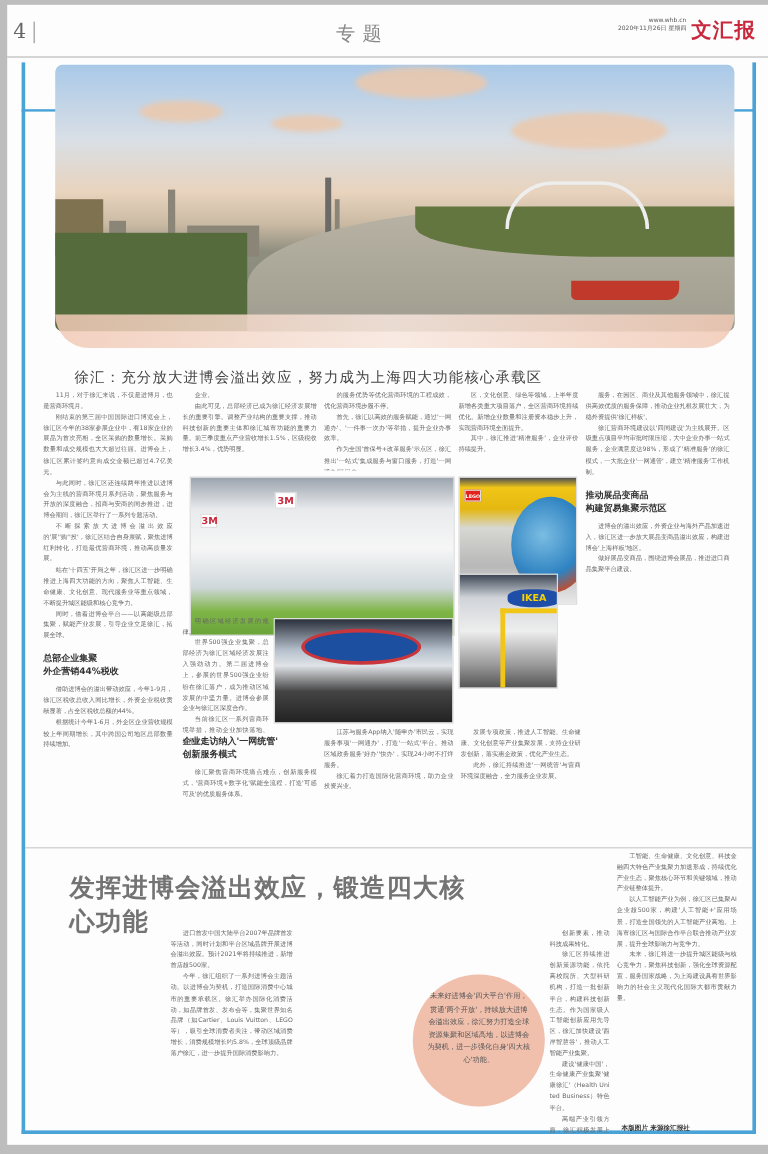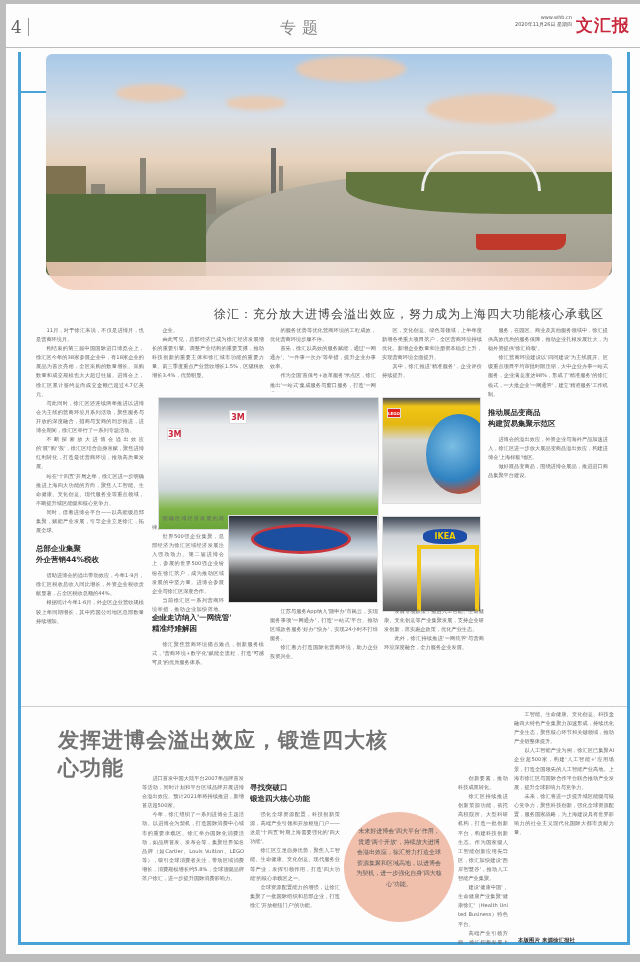--- a/index.html
+++ b/index.html
@@ -17,31 +17,31 @@
 .hero{position:absolute;left:40px;top:50px;width:566px;height:222px;border-radius:6px;overflow:hidden;background:linear-gradient(180deg,#a9c9e8 0%,#d9dfe6 28%,#e8d3bd 48%,#c9b9a3 60%,#8f8e7f 70%,#7e8b7c 100%)}
 .cloud{position:absolute;border-radius:50%;background:rgba(236,200,170,.85);filter:blur(2px)}
 .skyline{position:absolute;left:0;top:80px;width:566px;height:80px}
 .bld{position:absolute;bottom:0;background:#8b8578}
 .river{position:absolute;left:160px;top:118px;width:420px;height:110px;background:linear-gradient(180deg,#b9b3a5,#a8a596 60%,#9e9c90);border-radius:60% 0 0 0}
 .bank{position:absolute;background:#5c6e3f}
 .ship{position:absolute;left:430px;top:180px;width:90px;height:16px;background:#c0392b;border-radius:0 0 10px 4px}
 .bridge{position:absolute;left:375px;top:97px;width:120px;height:40px;border:3px solid #eee;border-bottom:none;border-radius:60px 60px 0 0}
 .pinkband{position:absolute;left:40px;top:258px;width:566px;height:28px;background:linear-gradient(90deg,#f1c9b5 0%,#f7e6dd 50%,#f1c9b5 100%);border-radius:0 0 40px 40px;opacity:.85}
 .title1{position:absolute;left:40px;top:262px;width:566px;text-align:center;font-size:30px;font-weight:bold;color:#222;letter-spacing:1px;text-shadow:1px 1px 0 #fff}
-.sub1{position:absolute;left:32px;top:302px;width:566px;text-align:right;font-size:12px;color:#444;letter-spacing:1px}
+.sub1{position:absolute;left:56px;top:302px;width:566px;text-align:left;font-size:12px;color:#444;letter-spacing:1px}
 .col{position:absolute;font-size:5.2px;line-height:9.1px;color:#666;text-align:justify;overflow:hidden;word-break:break-all}
 .col p{text-indent:2em}
 .subhead{font-size:7.5px;line-height:11px;font-weight:bold;color:#333;margin:8px 0 6px;text-indent:0!important}
 .photo{position:absolute;overflow:hidden;border:1px solid #ddd}
 .p3m{left:152px;top:393px;width:221px;height:133px;background:linear-gradient(180deg,#9aa3ad 0%,#e8eaec 20%,#f6f6f6 45%,#cfd7db 70%,#7fb547 85%,#6aa53a 100%)}
 .plego{left:376px;top:393px;width:99px;height:107px;background:linear-gradient(180deg,#4b4d55 0%,#f1c617 8%,#e4b811 25%,#d7d7d3 40%,#b8b8b8 70%,#e9e9e9 100%)}
 .globe{position:absolute;right:-12px;top:16px;width:66px;height:80px;border-radius:50%;background:radial-gradient(circle at 40% 40%,#7bbde3,#2e82c1 55%,#c44b2a 80%,#e6b33c)}
 .pstage{left:222px;top:511px;width:150px;height:88px;background:linear-gradient(180deg,#2a2f3a 0%,#b5c0cc 30%,#e0e3e7 45%,#444 70%,#222 100%)}
 .ring{position:absolute;left:22px;top:8px;width:100px;height:30px;border-radius:50%;background:#1d4fa0;border:3px solid #c9363b}
-.pikea{left:376px;top:512px;width:99px;height:96px;background:linear-gradient(180deg,#3d4755 0%,#cfd3d8 20%,#eee 50%,#999 80%,#555 100%)}
+.pikea{left:376px;top:474px;width:83px;height:96px;background:linear-gradient(180deg,#3d4755 0%,#cfd3d8 20%,#eee 50%,#999 80%,#555 100%)}
 .ikea-sign{position:absolute;left:40px;top:12px;width:44px;height:15px;background:#1e4ea8;color:#f4d000;font-size:8px;font-weight:bold;text-align:center;line-height:15px;border-radius:40%}
 .ikea-frame{position:absolute;left:34px;top:28px;width:62px;height:66px;border:4px solid #f1c617;border-bottom:none}
 .booth-sign{position:absolute;background:#fff;color:#c8283c;font-weight:bold;font-size:8px;text-align:center;border:1px solid #ddd}
 .divider{position:absolute;left:15px;top:702px;width:606px;height:1px;background:#ccc}
 .title2{position:absolute;left:52px;top:722px;width:350px;text-align:left;font-size:21px;font-weight:bold;color:#737373;letter-spacing:1px}
 .circle{position:absolute;left:338px;top:808px;width:110px;height:110px;border-radius:50%;background:#f0c0ad;padding:14px 12px;font-size:6px;line-height:10.5px;text-align:center;color:#555;word-break:break-all}
 .byline{position:absolute;left:512px;top:933px;font-size:5.5px;color:#333;font-weight:bold}
 </style>
 </head>
 <body>
@@ -148,21 +148,21 @@
   </div>
 
   <div class="col" style="left:146px;top:510px;width:72px;height:190px">
     <p>明确区域经济发展的规律。</p>
     <p>世界500强企业集聚，总部经济为徐汇区域经济发展注入强劲动力。第二届进博会上，参展的世界500强企业纷纷在徐汇落户，成为推动区域发展的中坚力量。进博会参展企业与徐汇区深度合作。</p>
     <p>当前徐汇区一系列营商环境举措，推动企业加快落地、发展壮大。</p>
   </div>
   <div class="col" style="left:146px;top:600px;width:112px;height:100px">
     <div class="subhead">
       <div>企业走访纳入'一网统管'</div>
-      <div>精准纾难解困</div>
+      <div>创新服务模式</div>
     </div>
     <p>徐汇聚焦营商环境痛点难点，创新服务模式，'营商环境+数字化'赋能全流程，打造'可感可及'的优质服务体系。</p>
   </div>
   <div class="col" style="left:264px;top:603px;width:108px;height:96px">
     <p>江苏与服务App纳入'随申办'市民云，实现服务事项'一网通办'，打造'一站式'平台。推动区域政务服务'好办''快办'，实现24小时不打烊服务。</p>
     <p>徐汇着力打造国际化营商环境，助力企业投资兴业。</p>
   </div>
   <div class="col" style="left:378px;top:603px;width:100px;height:96px">
     <p>发展专项政策，推进人工智能、生命健康、文化创意等产业集聚发展，支持企业研发创新，落实惠企政策，优化产业生态。</p>
     <p>此外，徐汇持续推进'一网统管'与营商环境深度融合，全力服务企业发展。</p>
@@ -171,29 +171,20 @@
   <div class="divider"></div>
 
   <h2 class="title2">发挥进博会溢出效应，锻造四大核心功能</h2>
 
 
   <div class="col" style="left:136px;top:770px;width:102px;height:170px">
     <p>进口首发中国大陆平台2007年品牌首发等活动，同时计划和平台区域品牌开展进博会溢出效应。预计2021年将持续推进，新增首店超500家。</p>
     <p>今年，徐汇组织了一系列进博会主题活动。以进博会为契机，打造国际消费中心城市的重要承载区。徐汇举办国际化消费活动，如品牌首发、发布会等，集聚世界知名品牌（如Cartier、Louis Vuitton、LEGO等），吸引全球消费者关注，带动区域消费增长，消费规模增长约5.8%，全球顶级品牌落户徐汇，进一步提升国际消费影响力。</p>
   </div>
 
-  <div class="col" style="left:244px;top:770px;width:90px;height:170px">
-    <div class="subhead">
-      <div>寻找突破口</div>
-      <div>锻造四大核心功能</div>
-    </div>
-    <p>强化全球资源配置，科技创新策源，高端产业引领和开放枢纽门户——这是'十四五'时期上海需要强化的'四大功能'。</p>
-    <p>徐汇区立足自身优势，聚焦人工智能、生命健康、文化创意、现代服务业等产业，发挥引领作用，打造'四大功能'的核心承载区之一。</p>
-    <p>全球资源配置能力的增强，让徐汇集聚了一批国际组织和总部企业，打造徐汇'开放枢纽门户'的功能。</p>
-  </div>
 
   <div class="col" style="left:452px;top:770px;width:50px;height:170px">
     <p>创新要素，推动科技成果转化。</p>
     <p>徐汇区持续推进创新策源功能，依托高校院所、大型科研机构，打造一批创新平台，构建科技创新生态。作为国家级人工智能创新应用先导区，徐汇加快建设'西岸智慧谷'，推动人工智能产业集聚。</p>
     <p>建设'健康中国'，生命健康产业集聚'健康徐汇'（Health United Business）特色平台。</p>
     <p>高端产业引领方面，徐汇积极发展上海产业地图核心。</p>
   </div>
 
   <div class="col" style="left:508px;top:706px;width:100px;height:226px">
     <p>工智能、生命健康、文化创意、科技金融四大特色产业集聚力加速形成，持续优化产业生态，聚焦核心环节和关键领域，推动产业链整体提升。</p>

